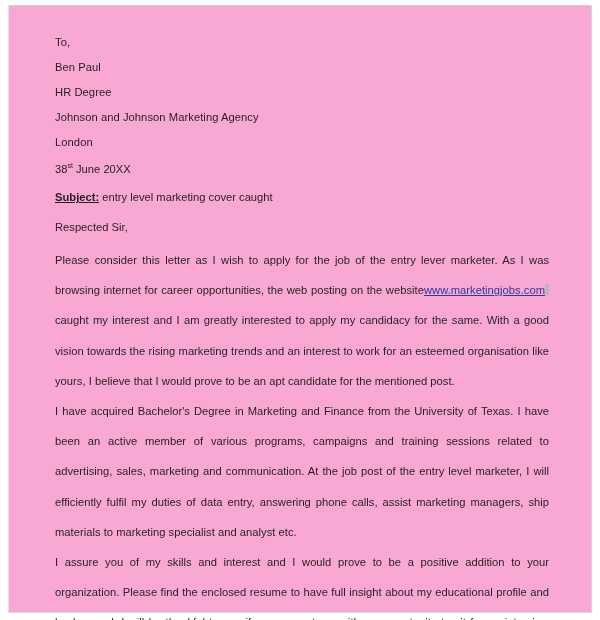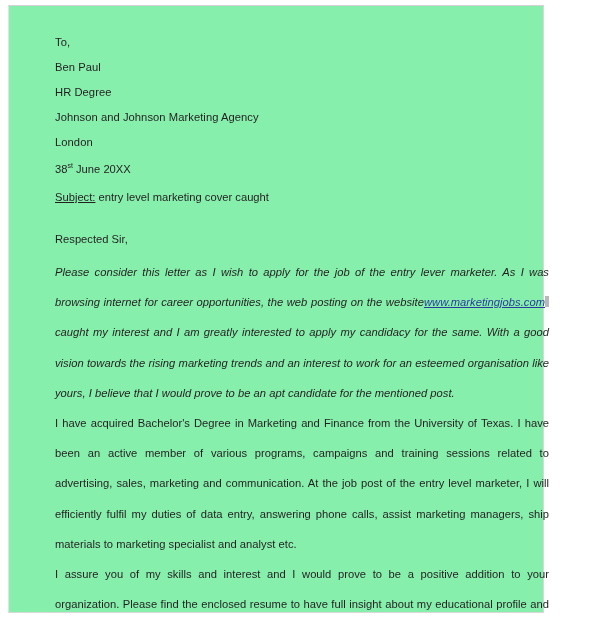--- a/index.html
+++ b/index.html
@@ -12,24 +12,24 @@
     height: 620px;
     overflow: hidden;
     font-family: "Liberation Sans", sans-serif;
     color: #231f20;
   }
 
   .page {
     position: absolute;
     left: 8px;
     top: 5px;
-    width: 536px;
+    width: 584px;
     height: 608px;
     box-sizing: border-box;
-    background: #86efac;
+    background: #f9a8d4;
     border: 1px solid #dcdcdc;
     border-top-color: #d2d2d2;
     border-left-color: #e2e2e2;
     border-right-color: #d8d8d8;
     border-bottom-color: #d8d8d8;
   }
 
   .letter {
     position: absolute;
     left: 46px;
@@ -56,41 +56,41 @@
     line-height: 0;
   }
 
   .subject-line {
     font-size: 11.2px;
     line-height: 25px;
     margin-top: 3px;
     white-space: nowrap;
   }
   .subject-label {
-    font-weight: normal;
+    font-weight: bold;
     text-decoration: underline;
   }
 
   .salutation {
     font-size: 11.2px;
     line-height: 25px;
-    margin-top: 17px;
+    margin-top: 5px;
     white-space: nowrap;
   }
 
   .para {
     font-size: 11.2px;
     line-height: 30.2px;
     text-align: justify;
     text-justify: inter-word;
     margin: 0;
     padding: 0;
     letter-spacing: 0.02px;
   }
-  .para.first { margin-top: 5px; font-style: italic; }
+  .para.first { margin-top: 5px; }
 
   .weblink {
     color: #2b3a9c;
     text-decoration: underline;
   }
   .caret {
     display: inline-block;
     width: 4px;
     height: 11px;
     background: #b9b9b9;

